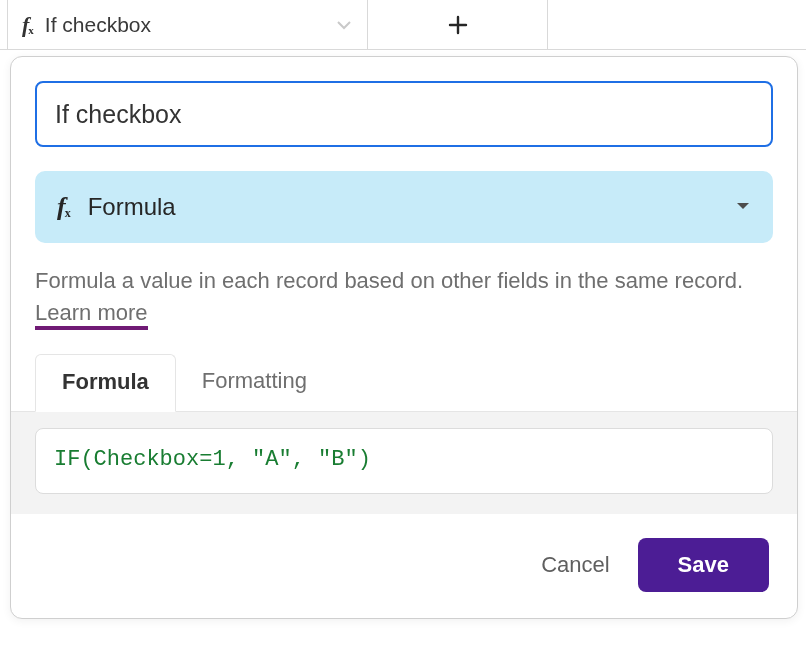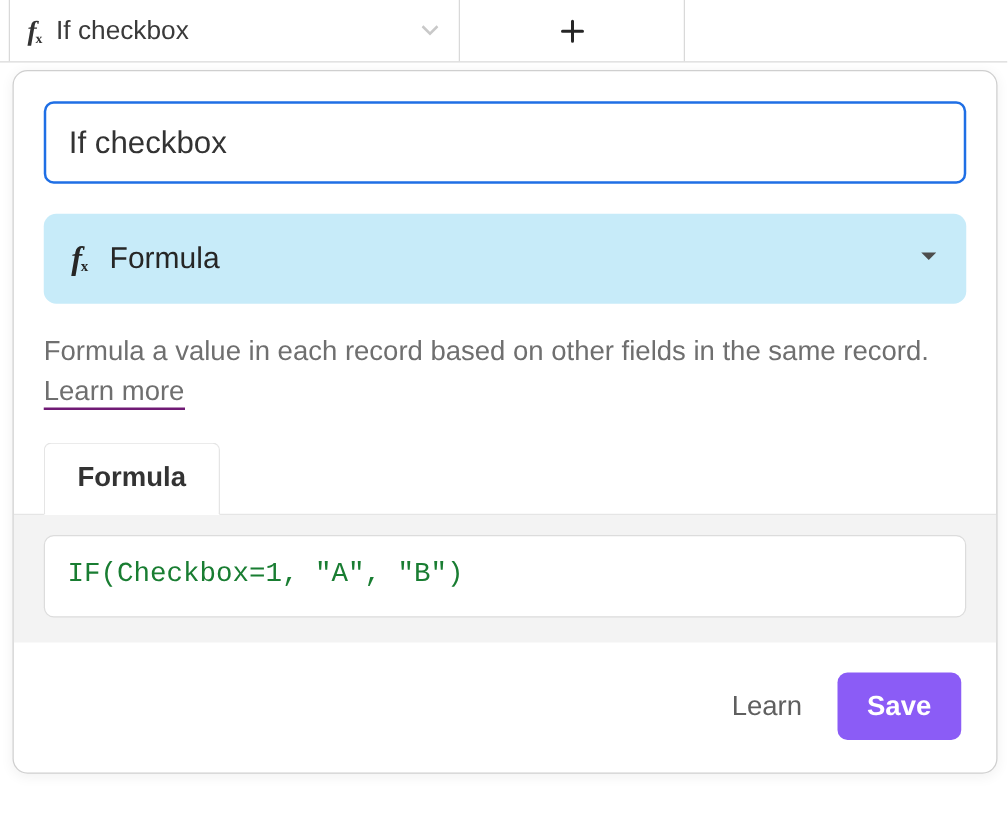--- a/index.html
+++ b/index.html
@@ -133,21 +133,21 @@
 
     .description {
       margin-top: 22px;
       font-size: 22px;
       line-height: 1.45;
       color: #6f6f6f;
     }
     .learn-more {
       color: #6f6f6f;
       text-decoration: none;
-      border-bottom: 2px solid #701a75;
+      border-bottom: 4px solid #701a75;
       padding-bottom: 1px;
       cursor: pointer;
     }
 
     .tabs {
       display: flex;
       margin-top: 24px;
       border-bottom: 1px solid #e5e5e5;
       margin-left: -24px;
       margin-right: -24px;
@@ -198,26 +198,26 @@
     }
     .btn-cancel {
       background: none;
       border: none;
       font-size: 22px;
       color: #5f5f5f;
       cursor: pointer;
       font-family: inherit;
     }
     .btn-save {
-      background: #8b5cf6;
+      background: #4c1d95;
       color: #fff;
       border: none;
       font-size: 22px;
       font-weight: 600;
-      padding: 14px 24px;
+      padding: 14px 40px;
       border-radius: 8px;
       cursor: pointer;
       font-family: inherit;
     }
   </style>
 </head>
 <body>
 
 <div class="header-row">
   <div class="header-spacer-left"></div>
@@ -254,24 +254,27 @@
     </div>
 
     <p class="description">
       <span>Formula a value in each record based on other fields in the same record. </span><a class="learn-more">Learn more</a>
     </p>
 
     <div class="tabs">
       <div class="tab active">
         <span>Formula</span>
       </div>
+      <div class="tab">
+        <span>Formatting</span>
+      </div>
     </div>
 
     <div class="formula-area">
       <div class="formula-box">IF(Checkbox=1, "A", "B")</div>
     </div>
   </div>
 
   <div class="actions">
-    <button class="btn-cancel">Learn</button>
+    <button class="btn-cancel">Cancel</button>
     <button class="btn-save">Save</button>
   </div>
 </div>
 
 </body></html>

